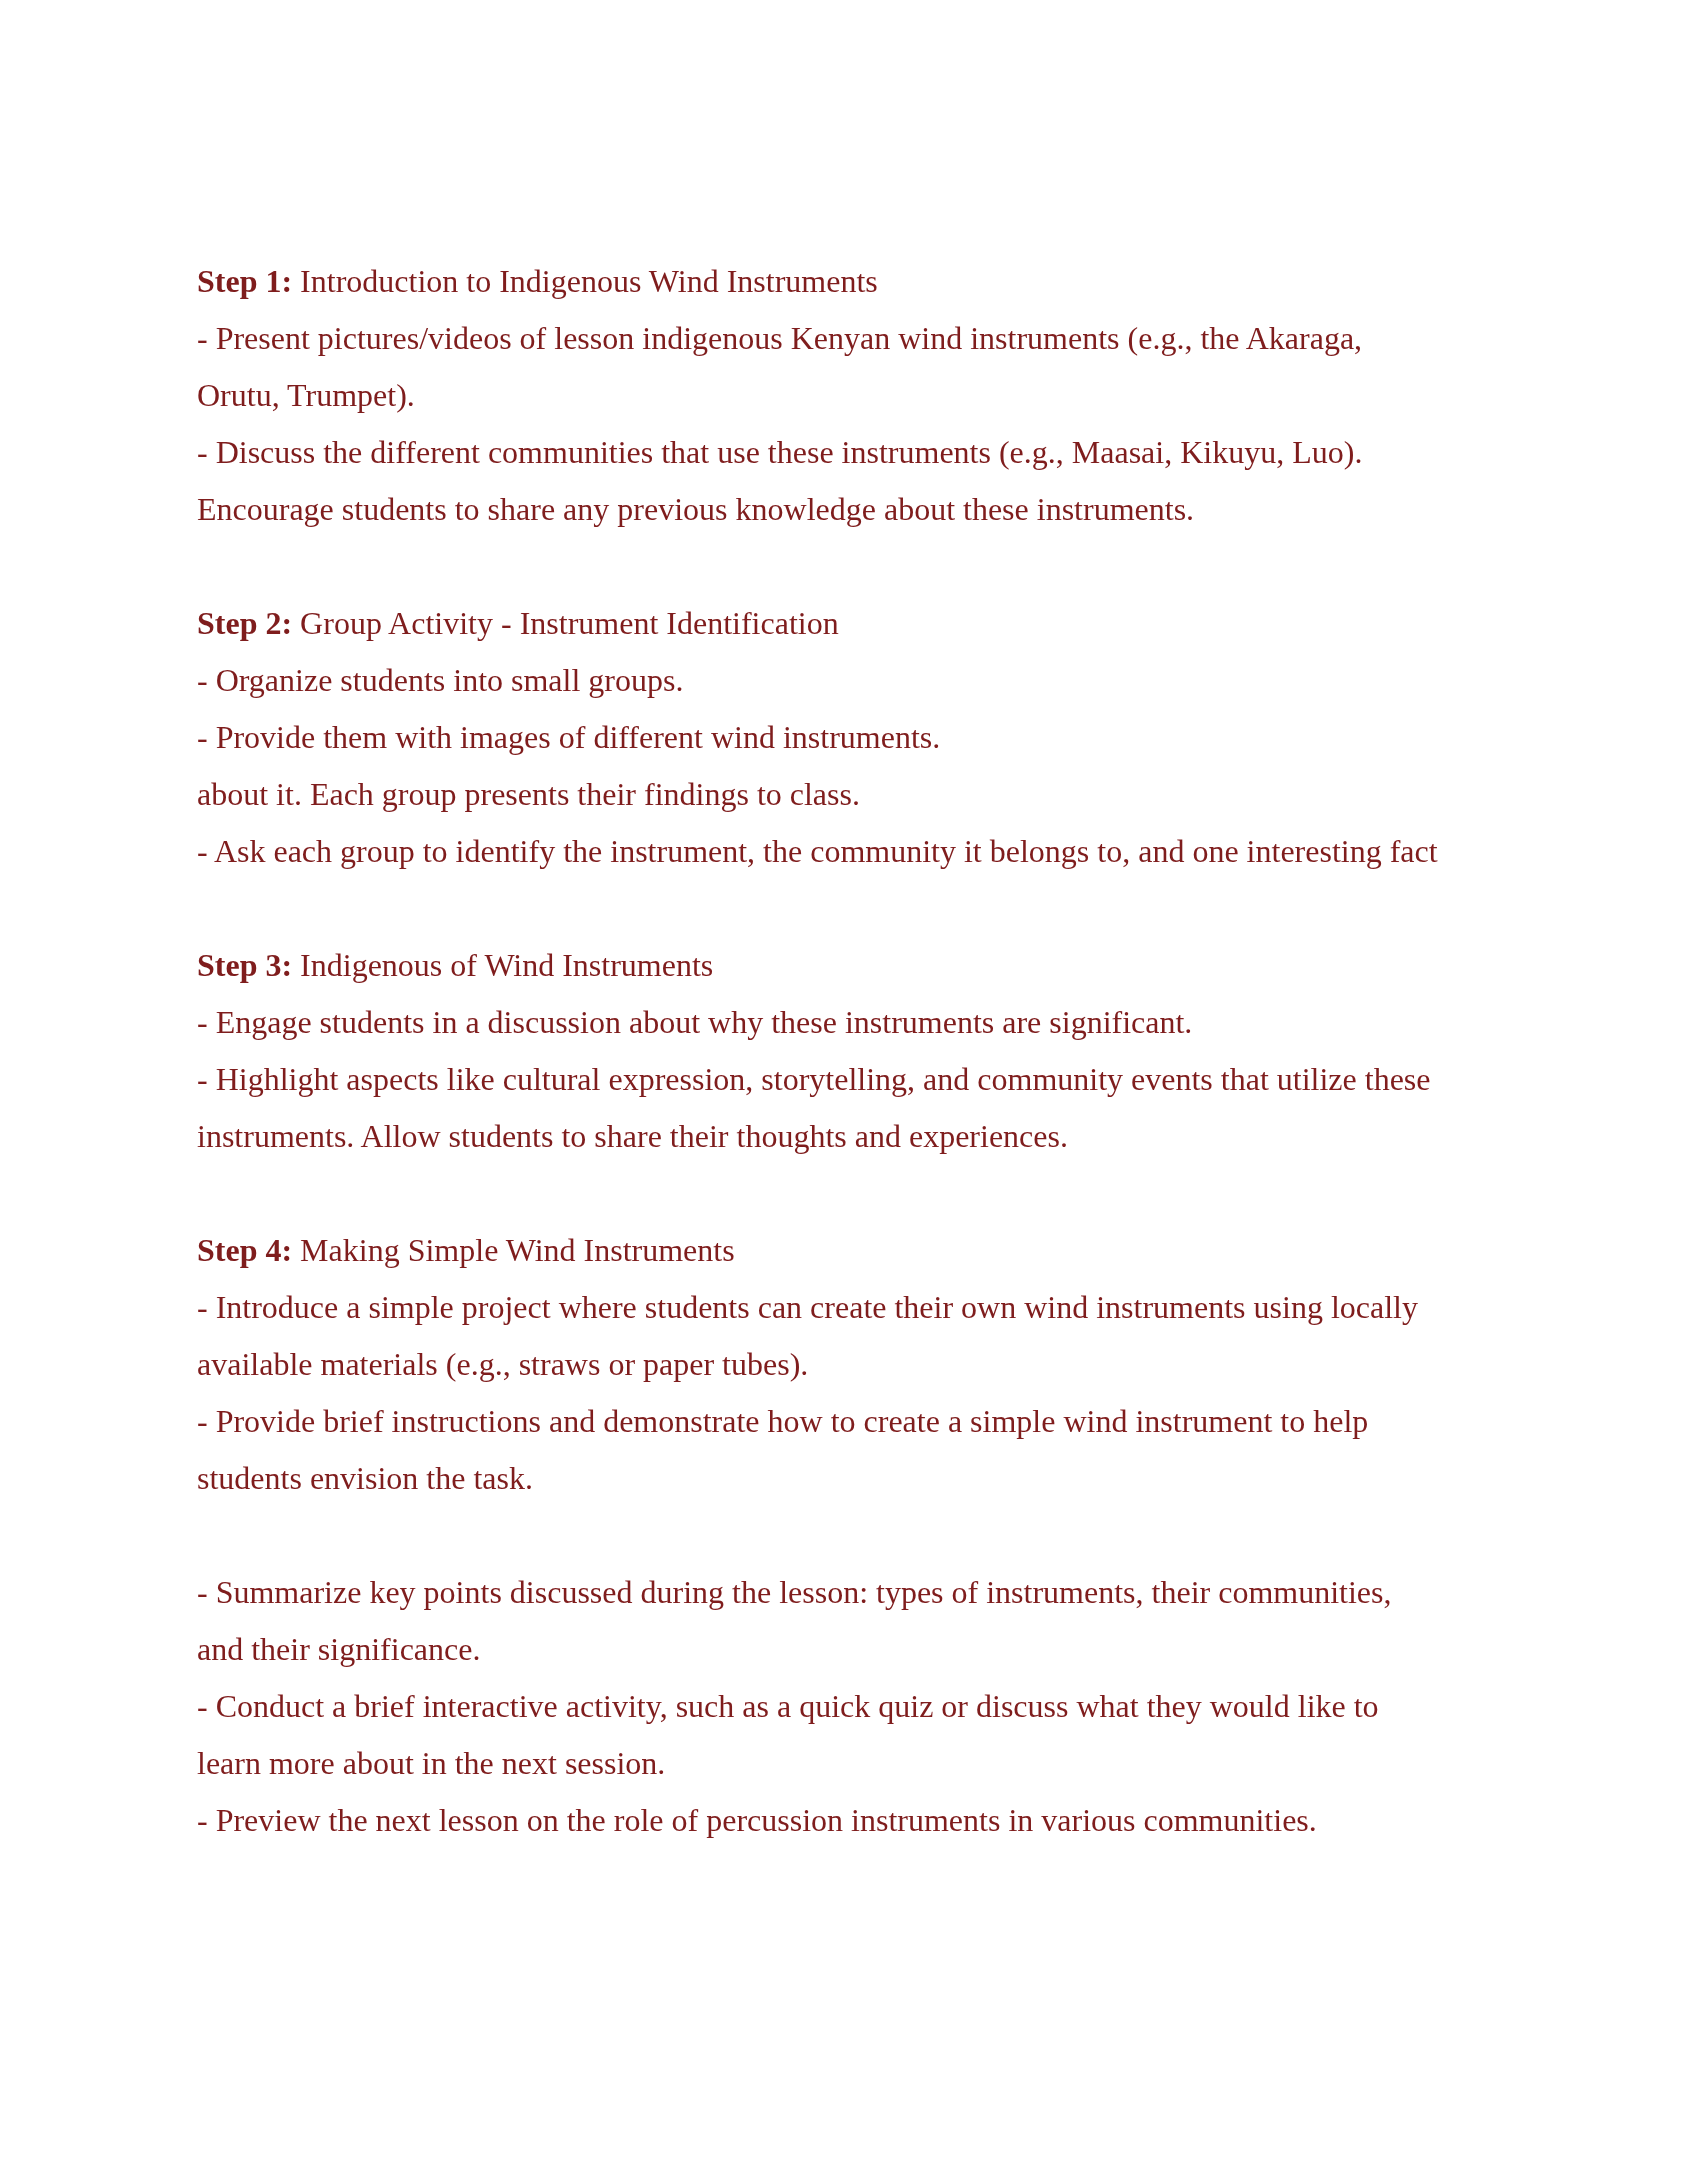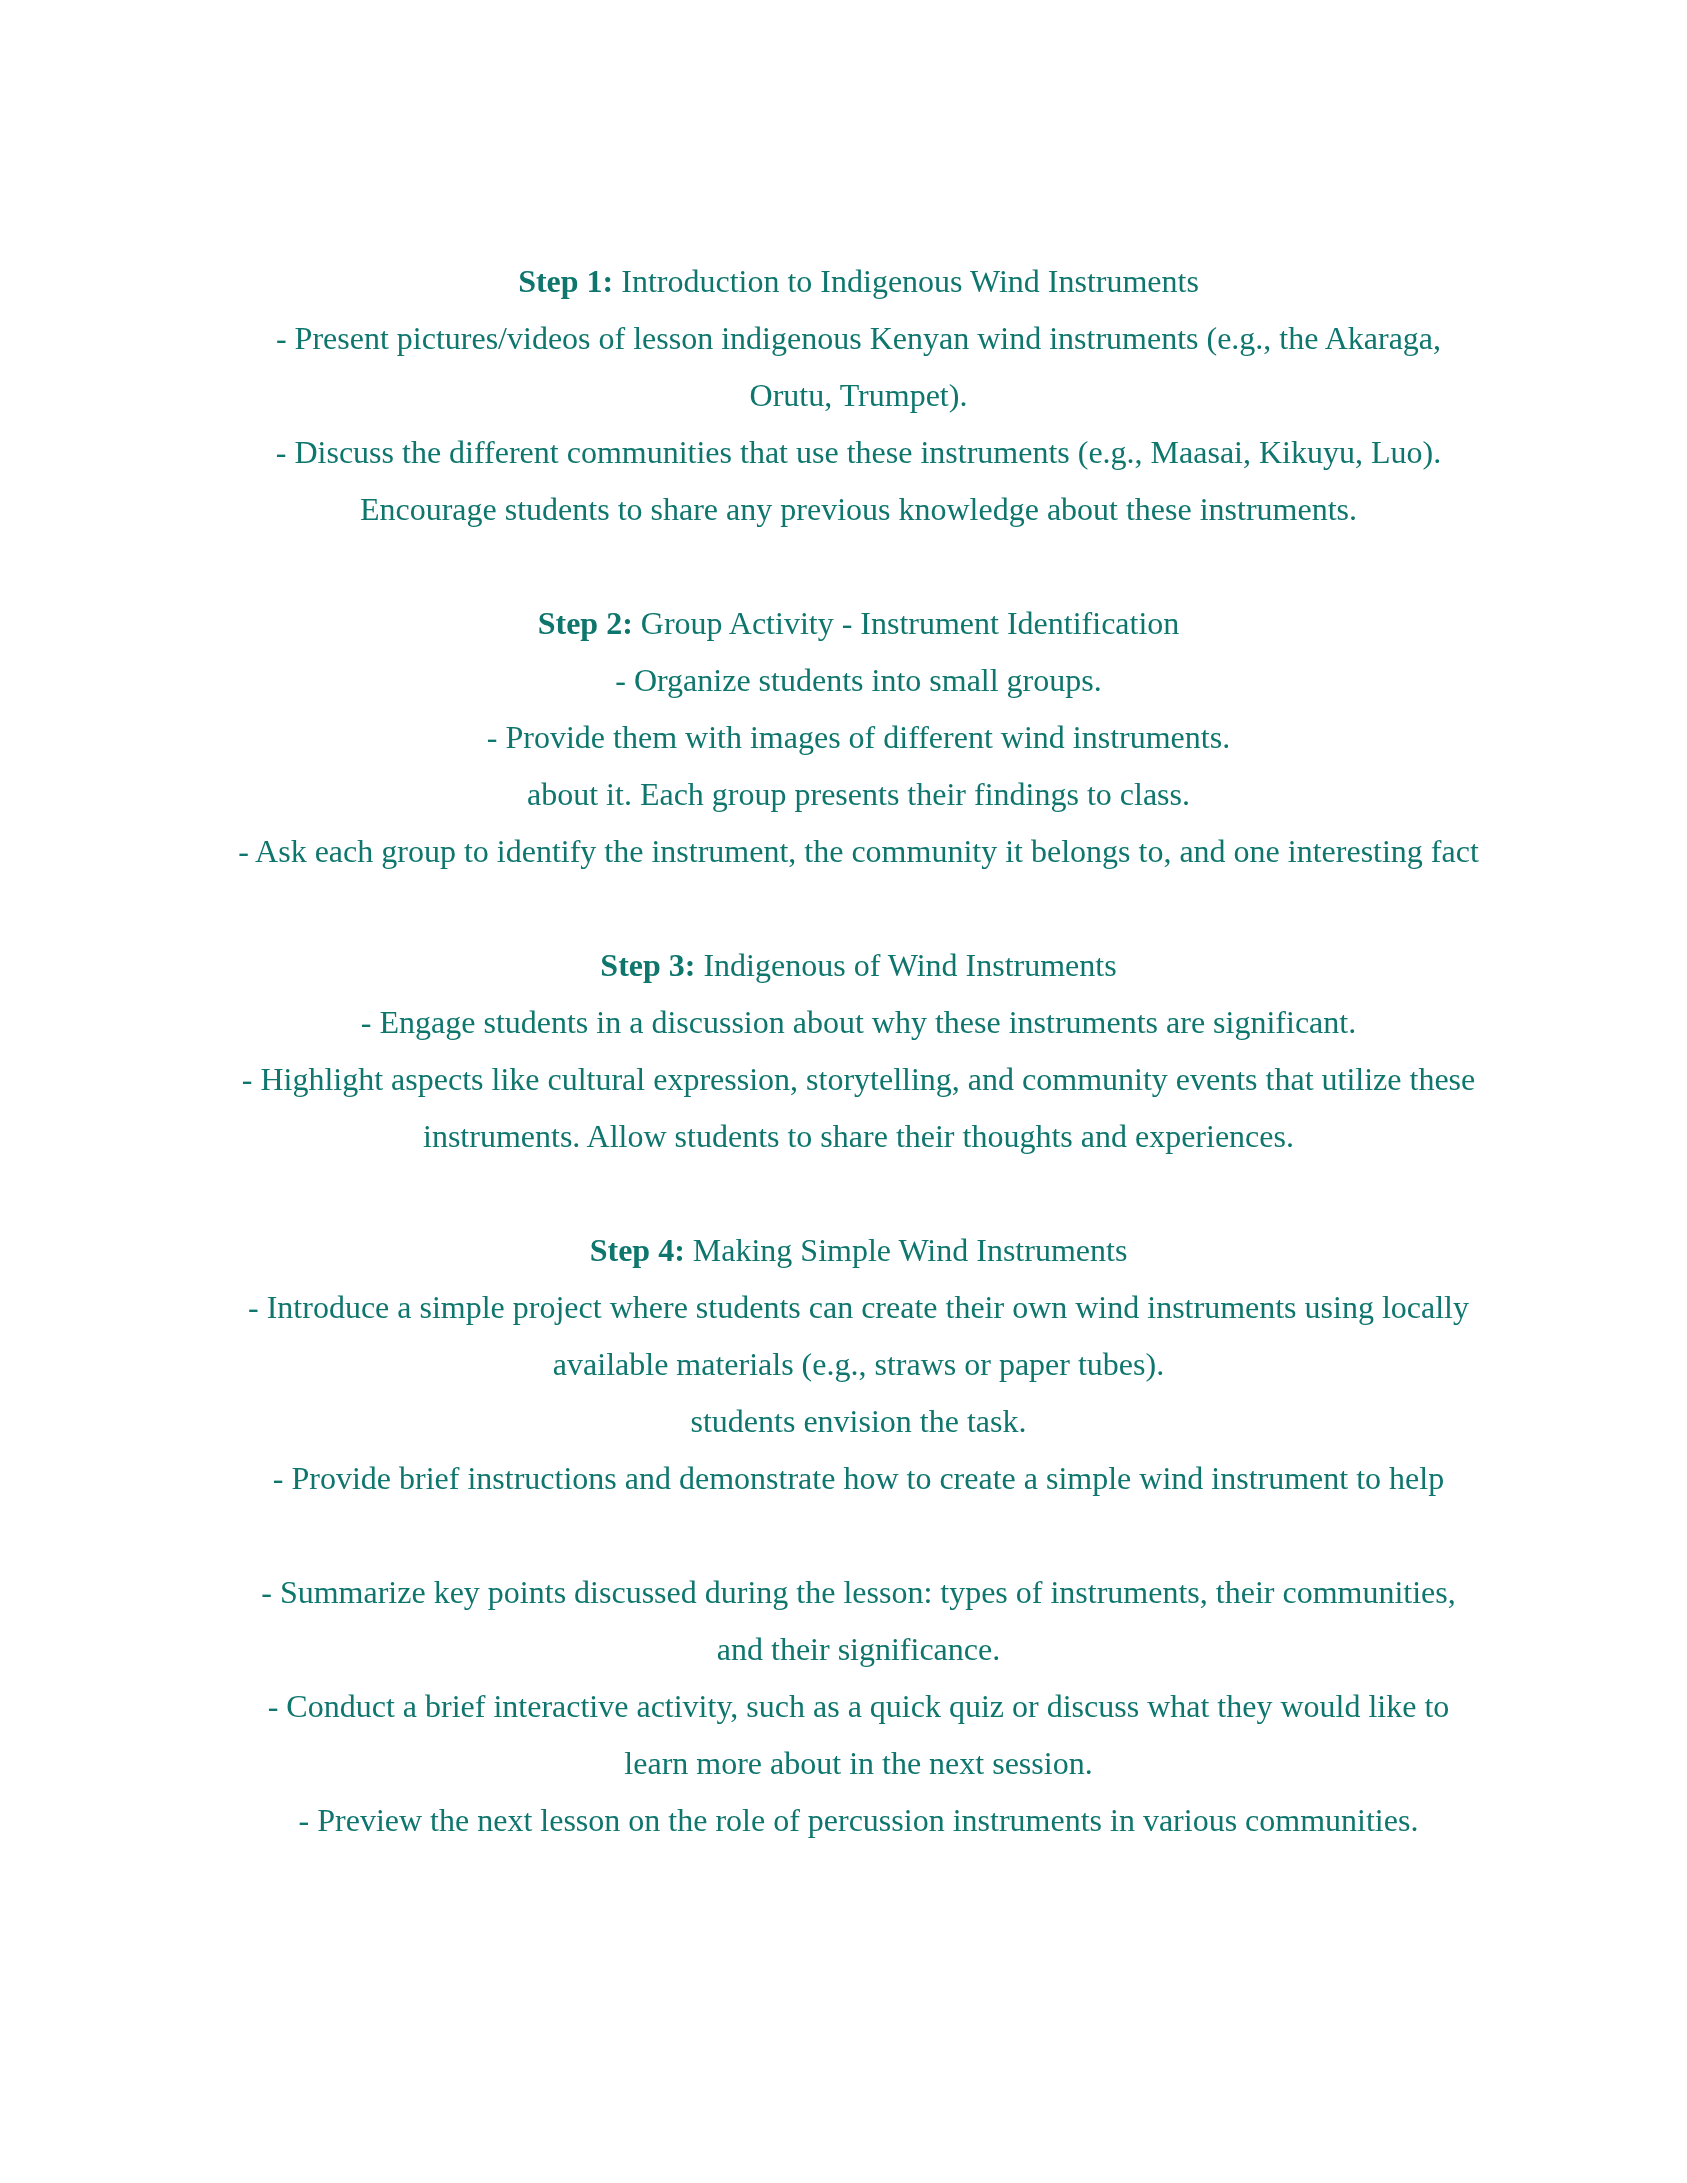--- a/index.html
+++ b/index.html
@@ -1,19 +1,19 @@
 <!DOCTYPE html>
 <html style="font-size:10.6px"><head>
 <meta charset="utf-8">
 <style>
   html, body { margin:0; padding:0; background:#ffffff; }
   body { width:1687px; height:2183px; position:relative; overflow:hidden; }
   .page { position:absolute; left:197px; top:253px; width:1323px;
-    font-family:"Liberation Serif", "DejaVu Serif", serif; font-size:32px; color:#0f766e;
-    line-height:57px;text-align:center; }
+    font-family:"Liberation Serif", "DejaVu Serif", serif; font-size:32px; color:#7f1d1d;
+    line-height:57px; }
   .section { margin:0 0 57px 0; }
   .line { white-space:nowrap; }
   b { font-weight:bold; }
 </style>
 </head>
 <body>
 
 <div class="page">
 
   <div class="section">
@@ -36,22 +36,22 @@
     <div class="line"><b>Step 3:</b><span> Indigenous of Wind Instruments</span></div>
     <div class="line">- Engage students in a discussion about why these instruments are significant.</div>
     <div class="line">- Highlight aspects like cultural expression, storytelling, and community events that utilize these</div>
     <div class="line">instruments. Allow students to share their thoughts and experiences.</div>
   </div>
 
   <div class="section">
     <div class="line"><b>Step 4:</b><span> Making Simple Wind Instruments</span></div>
     <div class="line">- Introduce a simple project where students can create their own wind instruments using locally</div>
     <div class="line">available materials (e.g., straws or paper tubes).</div>
+    <div class="line">- Provide brief instructions and demonstrate how to create a simple wind instrument to help</div>
     <div class="line">students envision the task.</div>
-    <div class="line">- Provide brief instructions and demonstrate how to create a simple wind instrument to help</div>
   </div>
 
   <div class="section">
     <div class="line">- Summarize key points discussed during the lesson: types of instruments, their communities,</div>
     <div class="line">and their significance.</div>
     <div class="line">- Conduct a brief interactive activity, such as a quick quiz or discuss what they would like to</div>
     <div class="line">learn more about in the next session.</div>
     <div class="line">- Preview the next lesson on the role of percussion instruments in various communities.</div>
   </div>
 

